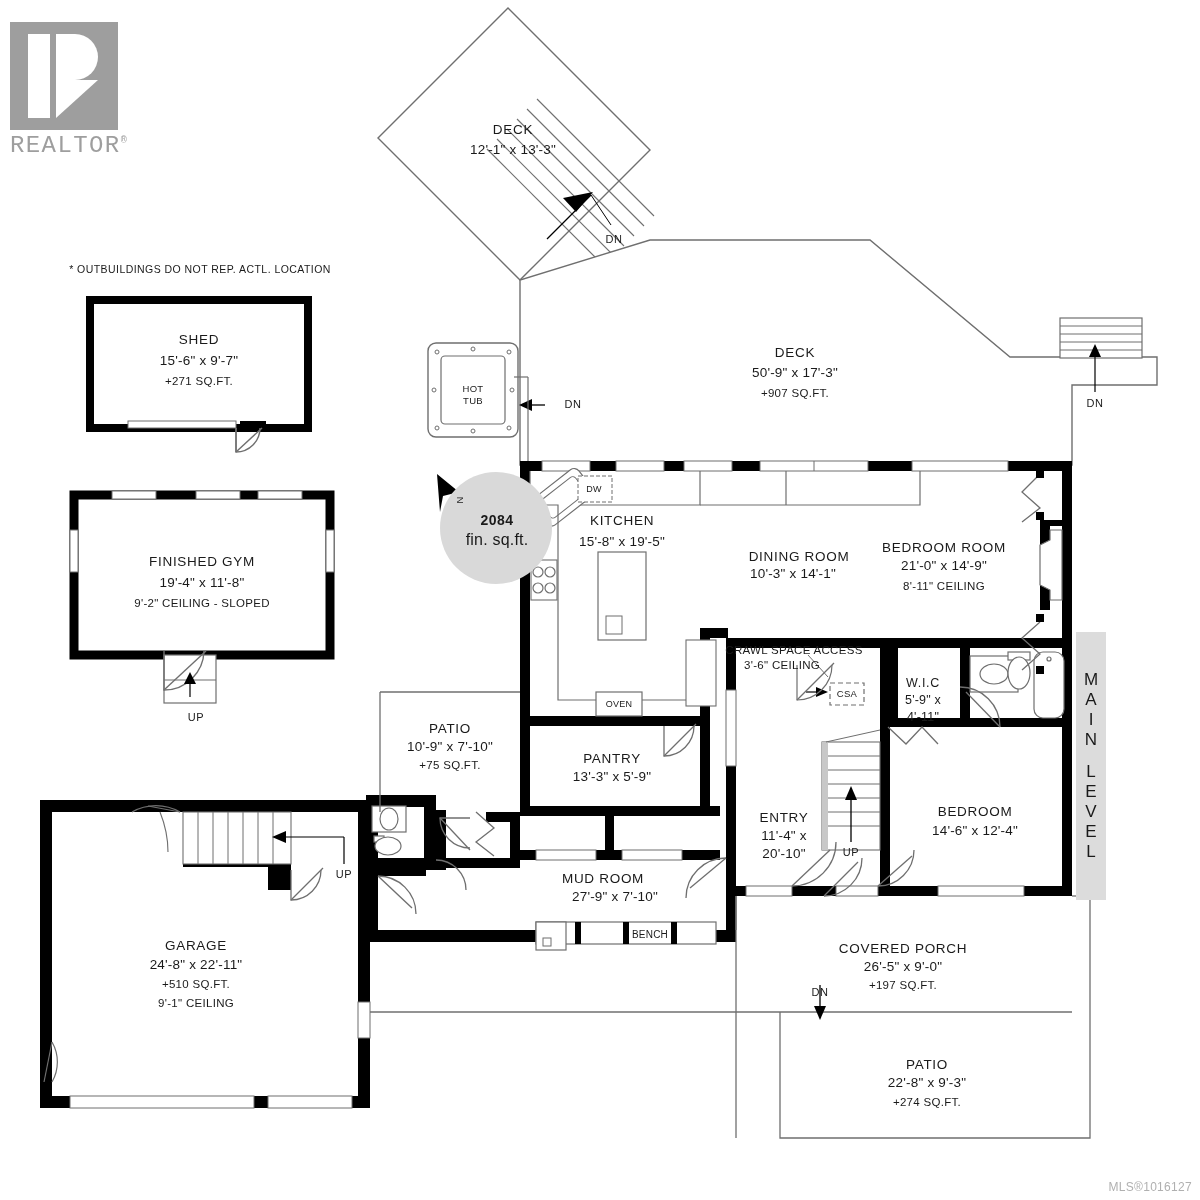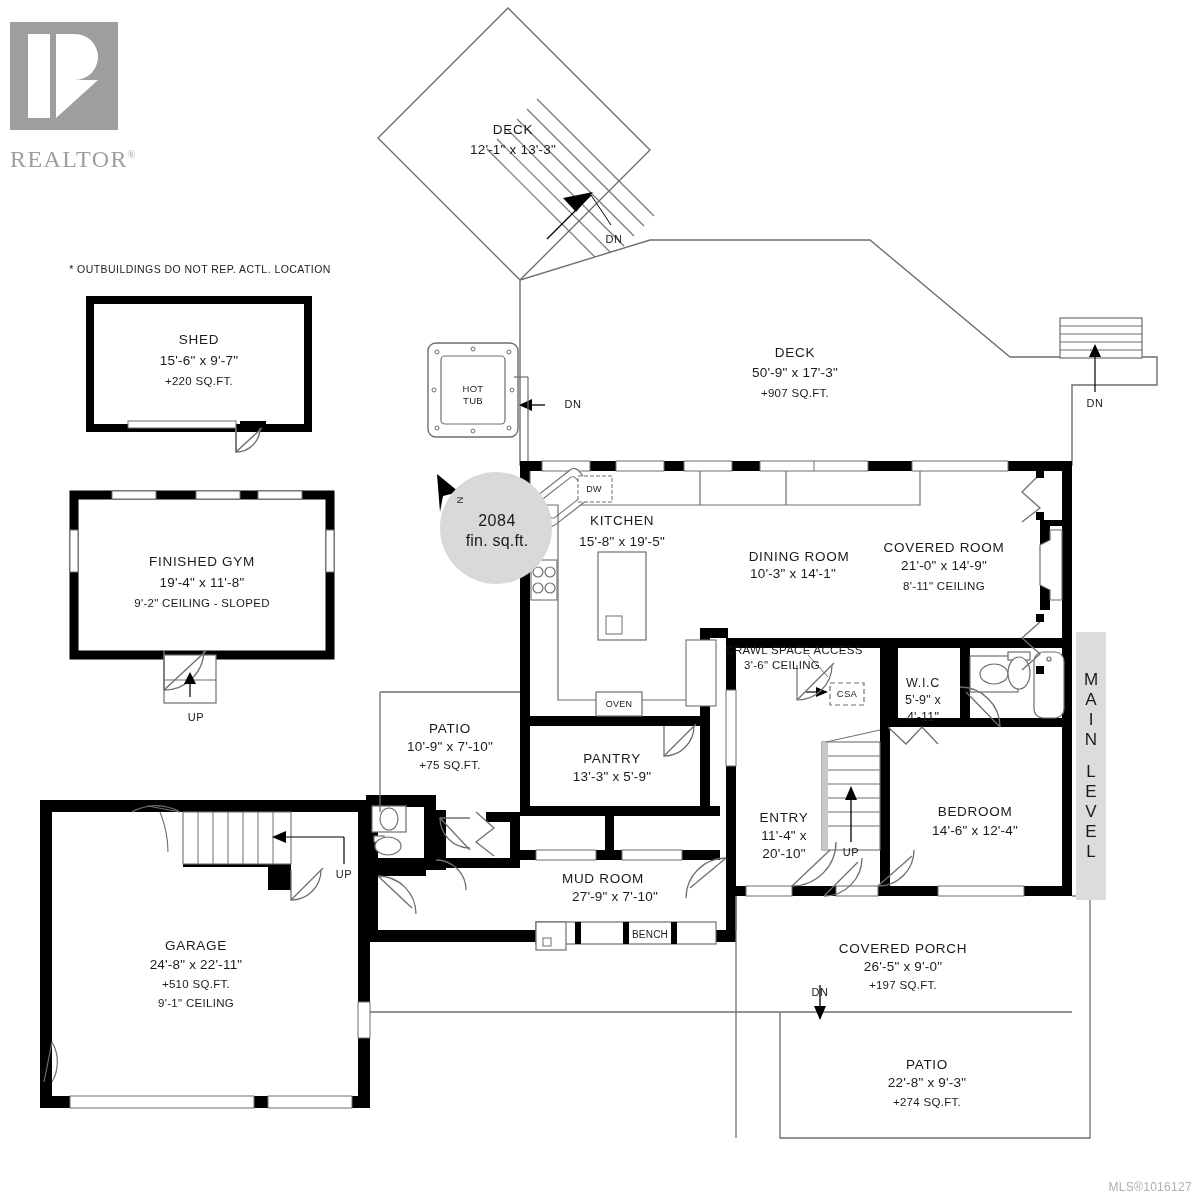--- a/index.html
+++ b/index.html
@@ -16,28 +16,28 @@
   .note{font-size:10.5px;letter-spacing:.45px;}
   .dn{font-size:11px;letter-spacing:.5px;}
   
   #realtor{position:absolute;left:10px;top:22px;width:130px;}
   #rbox{width:108px;height:108px;background:#9e9e9e;position:relative;}
   #rbar{position:absolute;left:18px;top:12px;width:22px;height:84px;background:#fff;}
   #rbowl{position:absolute;left:46px;top:12px;width:42px;height:46px;background:#fff;
          border-radius:0 23px 23px 0;}
   #rleg{position:absolute;left:46px;top:58px;width:0;height:0;
         border-left:42px solid #fff;border-bottom:38px solid transparent;}
-  #rtext{font-size:24px;color:#9e9e9e;letter-spacing:1.4px;margin-top:16px;
-         font-family:Liberation Serif, serif;}
+  #rtext{font-size:24px;color:#9e9e9e;letter-spacing:1.4px;margin-top:2px;
+         font-family:Liberation Mono, monospace;}
   #rtext sup{font-size:10px;vertical-align:super;}
   
   #sqft{position:absolute;left:440px;top:472px;width:112px;height:112px;
         border-radius:50%;background:#d9d9d9;}
   #sqft-n{position:absolute;left:497px;top:531px;}
-  #sqft-n .big{font-size:16px;letter-spacing:.5px;}
+  #sqft-n .big{font-size:14px;letter-spacing:.5px;font-weight:bold;}
   #sqft-n .sm{font-size:16px;}
   
   #mainlevel{position:absolute;left:1076px;top:632px;width:30px;height:268px;
              background:#dcdcdc;display:flex;flex-direction:column;align-items:center;
              justify-content:center;font-size:17px;letter-spacing:0;line-height:1.18;}
   #mls{position:absolute;right:8px;bottom:6px;font-size:12px;color:#b0b0b0;letter-spacing:.3px;}
   .dwlbl{position:absolute;transform:translate(-50%,-50%);font-size:9px;letter-spacing:.3px;}
 </style>
 </head>
 <body>
@@ -404,21 +404,21 @@
 
   <g fill="none" stroke="#6f6f6f" stroke-width="1.3">
     <line x1="736" y1="896" x2="736" y2="930"></line>
   </g>
 </svg>
 
 <div class="lbl note" style="left:200px;top:270px">* OUTBUILDINGS DO NOT REP. ACTL. LOCATION</div>
 
 <div class="lbl rm-name" style="left:199px;top:340px">SHED</div>
 <div class="lbl rm-dim" style="left:199px;top:361px">15'-6" x 9'-7"</div>
-<div class="lbl rm-sub" style="left:199px;top:381px">+220 SQ.FT.</div>
+<div class="lbl rm-sub" style="left:199px;top:381px">+271 SQ.FT.</div>
 
 <div class="lbl rm-name" style="left:202px;top:562px">FINISHED GYM</div>
 <div class="lbl rm-dim" style="left:202px;top:583px">19'-4" x 11'-8"</div>
 <div class="lbl rm-sub" style="left:202px;top:603px">9'-2" CEILING - SLOPED</div>
 <div class="lbl dn" style="left:196px;top:718px">UP</div>
 
 <div class="lbl rm-name" style="left:513px;top:130px">DECK</div>
 <div class="lbl rm-dim" style="left:513px;top:150px">12'-1" x 13'-3"</div>
 <div class="lbl dn" style="left:614px;top:240px">DN</div>
 
@@ -439,21 +439,21 @@
 <div class="lbl tiny" style="left:460px;top:500px;transform:translate(-50%,-50%) rotate(-90deg)">N</div>
 
 <div class="lbl rm-name" style="left:622px;top:521px">KITCHEN</div>
 <div class="lbl rm-dim" style="left:622px;top:542px">15'-8" x 19'-5"</div>
 <div class="dwlbl" style="left:594px;top:489px">DW</div>
 <div class="dwlbl" style="left:619px;top:704px">OVEN</div>
 
 <div class="lbl rm-name" style="left:799px;top:557px">DINING ROOM</div>
 <div class="lbl rm-dim" style="left:793px;top:574px">10'-3" x 14'-1"</div>
 
-<div class="lbl rm-name" style="left:944px;top:548px">COVERED ROOM</div>
+<div class="lbl rm-name" style="left:944px;top:548px">BEDROOM ROOM</div>
 <div class="lbl rm-dim" style="left:944px;top:566px">21'-0" x 14'-9"</div>
 <div class="lbl rm-sub" style="left:944px;top:586px">8'-11" CEILING</div>
 
 <div class="lbl rm-sub" style="left:794px;top:650px">CRAWL SPACE ACCESS</div>
 <div class="lbl rm-sub" style="left:782px;top:665px">3'-6" CEILING</div>
 <div class="lbl tiny" style="left:847px;top:694px">CSA</div>
 
 <div class="lbl rm-name" style="left:923px;top:684px;font-size:12.5px">W.I.C</div>
 <div class="lbl rm-dim" style="left:923px;top:701px;font-size:12.5px">5'-9" x</div>
 <div class="lbl rm-dim" style="left:923px;top:718px;font-size:12.5px">4'-11"</div>

